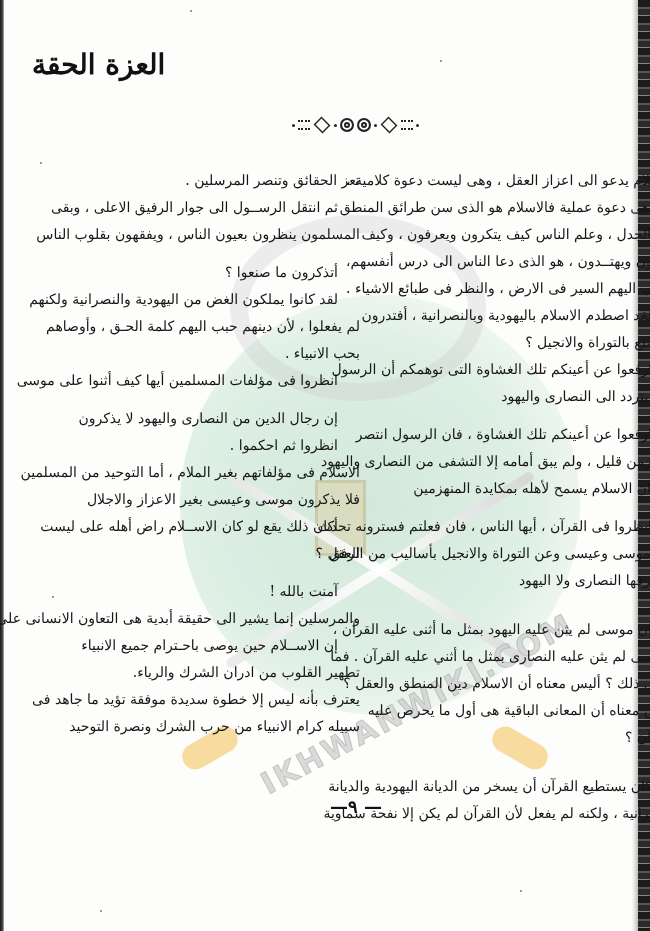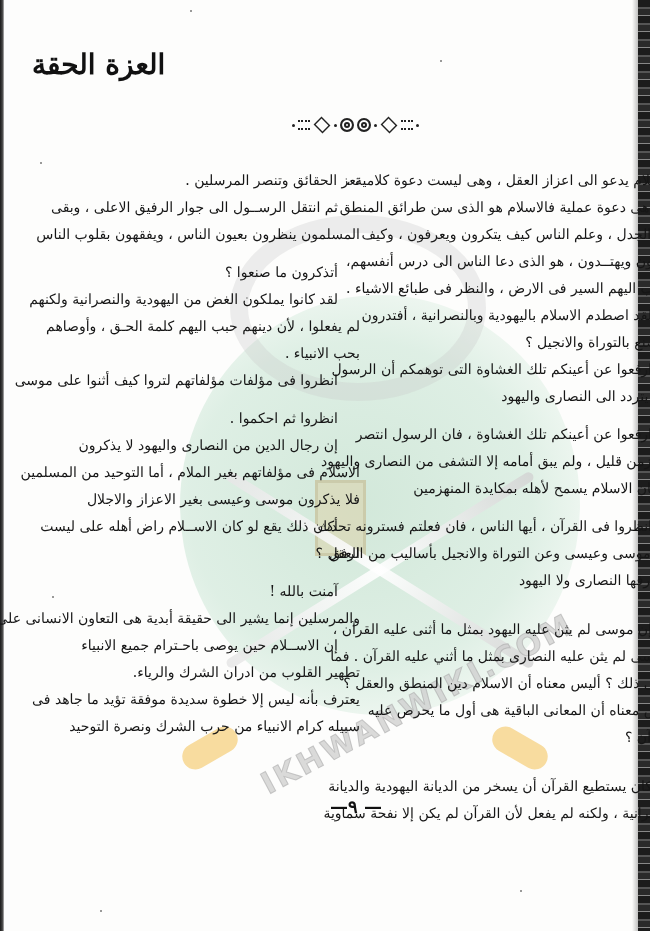--- a/index.html
+++ b/index.html
@@ -156,24 +156,24 @@
 
   <div class="col col-left">
     <span class="line">تعز الحقائق وتنصر المرسلين .</span>
     <span class="line indent">ثم انتقل الرســول الى جوار الرفيق الاعلى ، وبقى</span>
     <span class="line">المسلمون ينظرون بعيون الناس ، ويفقهون بقلوب الناس</span>
     <span class="gap"></span>
     <span class="line indent">أتذكرون ما صنعوا ؟</span>
     <span class="line indent">لقد كانوا يملكون الغض من اليهودية والنصرانية ولكنهم</span>
     <span class="line">لم يفعلوا ، لأن دينهم حبب اليهم كلمة الحـق ، وأوصاهم</span>
     <span class="line">بحب الانبياء .</span>
-    <span class="line indent">انظروا فى مؤلفات مؤلفاتهم لتروا كيف أثنوا على موسى</span>
+    <span class="line indent">انظروا فى مؤلفات المسلمين أيها كيف أثنوا على موسى</span>
     <span class="gap"></span>
+    <span class="line indent">إن رجال الدين من النصارى واليهود لا يذكرون</span>
     <span class="line indent">انظروا ثم احكموا .</span>
-    <span class="line indent">إن رجال الدين من النصارى واليهود لا يذكرون</span>
     <span class="line">الاسلام فى مؤلفاتهم بغير الملام ، أما التوحيد من المسلمين</span>
     <span class="line">فلا يذكرون موسى وعيسى بغير الاعزاز والاجلال</span>
     <span class="line indent">أكان ذلك يقع لو كان الاســلام راض أهله على ليست</span>
     <span class="line">العقل ؟</span>
     <span class="gap"></span>
     <span class="line indent">آمنت بالله !</span>
     <span class="line">والمرسلين إنما يشير الى حقيقة أبدية هى التعاون الانسانى على</span>
     <span class="line indent">إن الاســلام حين يوصى باحـترام جميع الانبياء</span>
     <span class="line">تطهير القلوب من ادران الشرك والرياء.</span>
     <span class="line">يعترف بأنه ليس إلا خطوة سديدة موفقة تؤيد ما جاهد فى</span>

